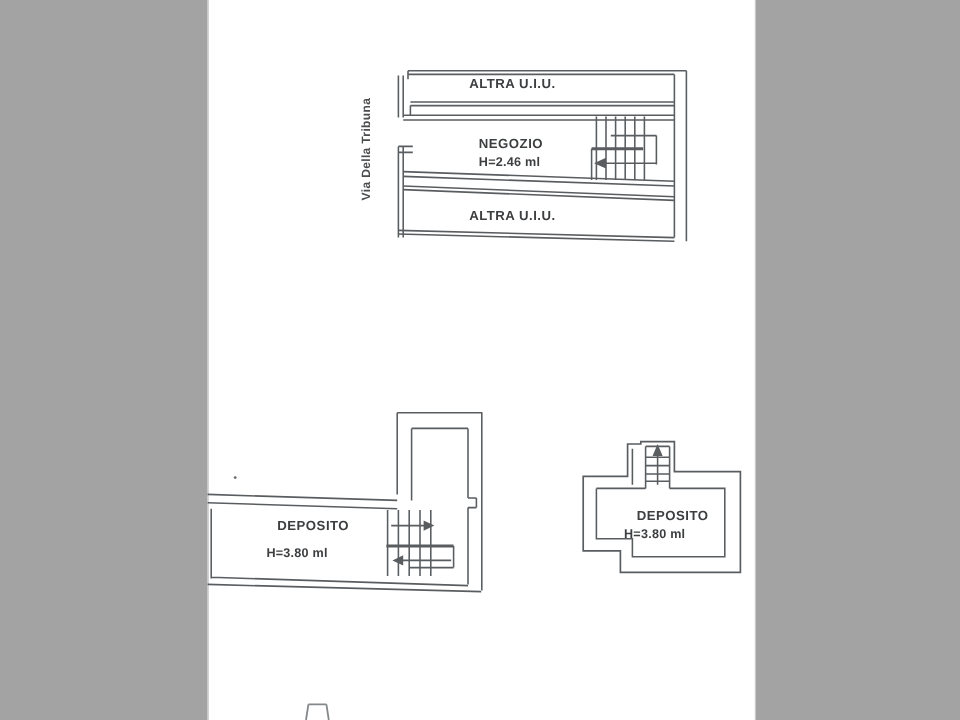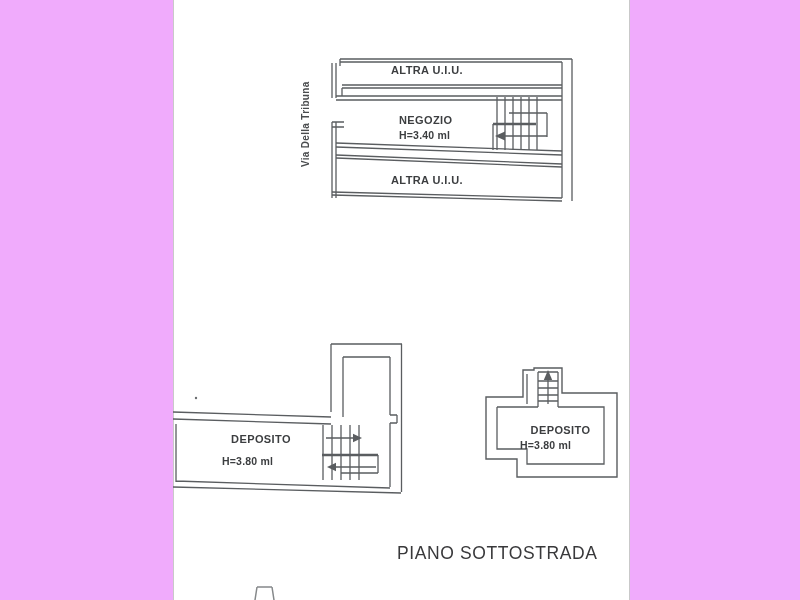--- a/index.html
+++ b/index.html
@@ -1,19 +1,19 @@
 <!DOCTYPE html>
 <html><head>
 <meta charset="utf-8">
 <style>
   html,body{margin:0;padding:0;}
   .canvas{
     position:relative;
     width:800px;height:600px;
-    background:#f0abfc;
+    background:#a3a3a3;
     overflow:hidden;
     font-family:"Liberation Sans", sans-serif;
   }
   .page{
     position:absolute;
     left:173px;top:0;
     width:455px;height:600px;
     background:#ffffff;
     border-left:1px solid #c9c9c9;
     border-right:1px solid #c9c9c9;
@@ -133,26 +133,25 @@
 
     <path stroke="#85888a" stroke-width="1.5" d="
       M257,587 H272 M257,587 L255,600 M272,587 L274,600"></path>
   </svg>
 
   <div class="lbl room-lbl" style="left:370px;top:64px;width:114px;">ALTRA U.I.U.</div>
 
   <div class="lbl street-lbl" style="left:264px;top:119px;width:84px;height:12px;">Via Della Tribuna</div>
 
   <div class="lbl room-lbl" style="left:399px;top:114px;text-align:left;">NEGOZIO</div>
-  <div class="lbl h-lbl" style="left:399px;top:129px;text-align:left;">H=3.40 ml</div>
+  <div class="lbl h-lbl" style="left:399px;top:129px;text-align:left;">H=2.46 ml</div>
 
   <div class="lbl room-lbl" style="left:370px;top:174px;width:114px;">ALTRA U.I.U.</div>
 
 
   <div class="lbl room-lbl" style="left:225px;top:433px;width:72px;">DEPOSITO</div>
   <div class="lbl h-lbl" style="left:222px;top:455px;width:74px;">H=3.80 ml</div>
 
   <div class="lbl room-lbl" style="left:523px;top:424px;width:75px;">DEPOSITO</div>
   <div class="lbl h-lbl" style="left:520px;top:439px;width:77px;">H=3.80 ml</div>
 
-  <div class="lbl floor-title" style="left:397px;top:543px;">PIANO SOTTOSTRADA</div>
 
 </div>
 
 </body></html>

